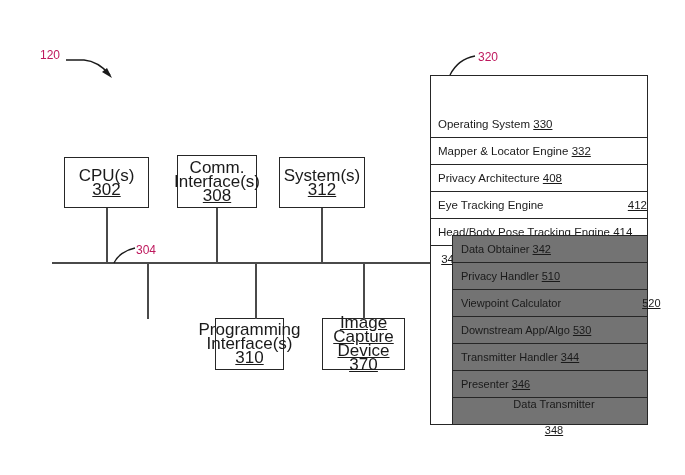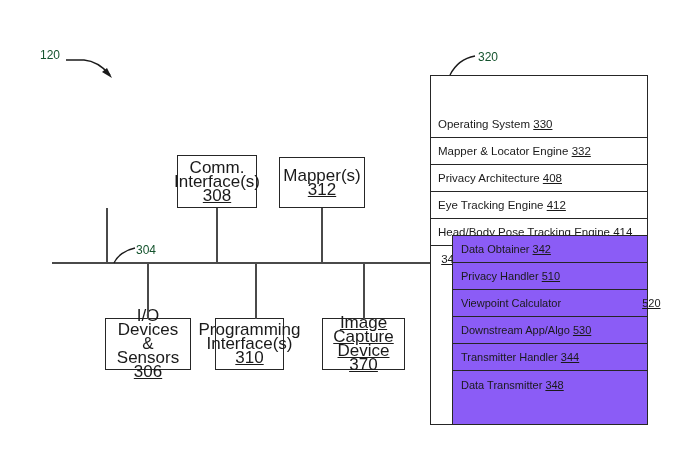--- a/index.html
+++ b/index.html
@@ -64,40 +64,40 @@
     line-height: 13px;
     white-space: nowrap;
   }
   .mem-row:last-child { border-bottom: none; }
 
   
   #sub-panel {
     position: absolute;
     box-sizing: border-box;
     border: 1.6px solid #262626;
-    background: #8b5cf6;
+    background: #737373;
   }
   .sub-row {
     box-sizing: border-box;
     border-bottom: 1.6px solid #262626;
     display: flex;
     align-items: center;
     padding-left: 8px;
     font-size: 11px;
     line-height: 13px;
     white-space: nowrap;
   }
-  .sub-row:last-child { border-bottom: none; }
+  .sub-row:last-child { border-bottom: none; flex-direction: column; }
 
   
   .ref {
     position: absolute;
     font-size: 12px;
     line-height: 14px;
-    color: #14532d;
+    color: #be185d;
     white-space: nowrap;
   }
 
   
   .num { text-decoration: underline; }
 
   svg.leader {
     position: absolute;
     overflow: visible;
     pointer-events: none;
@@ -107,39 +107,36 @@
 <body>
 
 <div id="canvas">
 
   <div class="ref" style="left:40px; top:48px;">120</div>
   <svg class="leader" style="left:66px; top:52px;" width="50" height="30">
     <path d="M0,8 L18,8 C30,9 38,16 44,23" stroke="#1a1a1a" stroke-width="1.6" fill="none"></path>
     <path d="M46,26 L36,20 L41,16 Z" fill="#1a1a1a"></path>
   </svg>
 
+  <div class="box" style="left:64px; top:157px; width:85px; height:51px;">
+    <span class="lbl"><span>CPU(s)</span> <span class="num">302</span></span>
+  </div>
 
   <div class="box" style="left:177px; top:155px; width:80px; height:53px;">
     <span class="lbl">
       <span>Comm.</span><br>
       <span>Interface(s)</span><br>
       <span class="num">308</span>
     </span>
   </div>
 
   <div class="box" style="left:279px; top:157px; width:86px; height:51px;">
-    <span class="lbl"><span>Mapper(s)</span> <span class="num">312</span></span>
-  </div>
-
-  <div class="box" style="left:105px; top:318px; width:86px; height:52px;">
-    <span class="lbl">
-      <span>I/O Devices &amp;</span><br>
-      <span>Sensors</span> <span class="num">306</span>
-    </span>
-  </div>
+    <span class="lbl"><span>System(s)</span> <span class="num">312</span></span>
+  </div>
+
 
   <div class="box" style="left:215px; top:318px; width:69px; height:52px;">
     <span class="lbl">
       <span>Programming</span><br>
       <span>Interface(s)</span><br>
       <span class="num">310</span>
     </span>
   </div>
 
   <div class="box" style="left:322px; top:318px; width:83px; height:52px;text-decoration:underline;">
@@ -175,21 +172,21 @@
   <div id="mem-panel" style="left:430px; top:75px; width:218px; height:350px;">
     <div class="mem-row" style="height:26px;margin-top:36px;">
       <span>Operating System</span>&nbsp;<span class="num">330</span>
     </div>
     <div class="mem-row" style="height:27px;">
       <span>Mapper &amp; Locator Engine</span>&nbsp;<span class="num">332</span>
     </div>
     <div class="mem-row" style="height:27px;">
       <span>Privacy Architecture</span>&nbsp;<span class="num">408</span>
     </div>
-    <div class="mem-row" style="height:27px;">
+    <div class="mem-row" style="height:27px;justify-content:space-between;">
       <span>Eye Tracking Engine</span>&nbsp;<span class="num">412</span>
     </div>
     <div class="mem-row" style="height:27px;">
       <span>Head/Body Pose Tracking Engine</span>&nbsp;<span class="num">414</span>
     </div>
     <div class="mem-row" style="height:27px; border-bottom:none;">
       &nbsp;<span class="num">340</span>
     </div>
   </div>
 
@@ -202,18 +199,21 @@
     </div>
     <div class="sub-row" style="height:27px;gap:39px;">
       <span>Viewpoint Calculator</span>&nbsp;<span class="num">520</span>
     </div>
     <div class="sub-row" style="height:27px;">
       <span>Downstream App/Algo</span>&nbsp;<span class="num">530</span>
     </div>
     <div class="sub-row" style="height:27px;">
       <span>Transmitter Handler</span>&nbsp;<span class="num">344</span>
     </div>
+    <div class="sub-row" style="height:27px;">
+      <span>Presenter</span>&nbsp;<span class="num">346</span>
+    </div>
     <div class="sub-row" style="height:28px; border-bottom:none;">
       <span>Data Transmitter</span>&nbsp;<span class="num">348</span>
     </div>
   </div>
 
 </div>
 
 </body></html>

